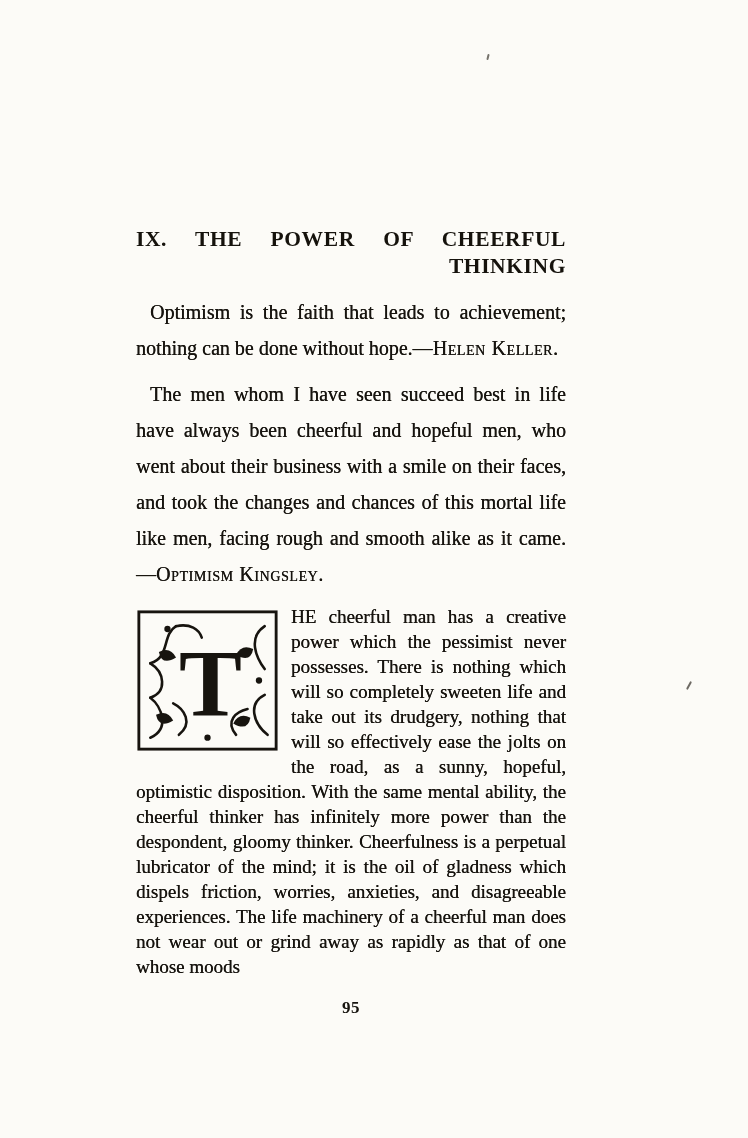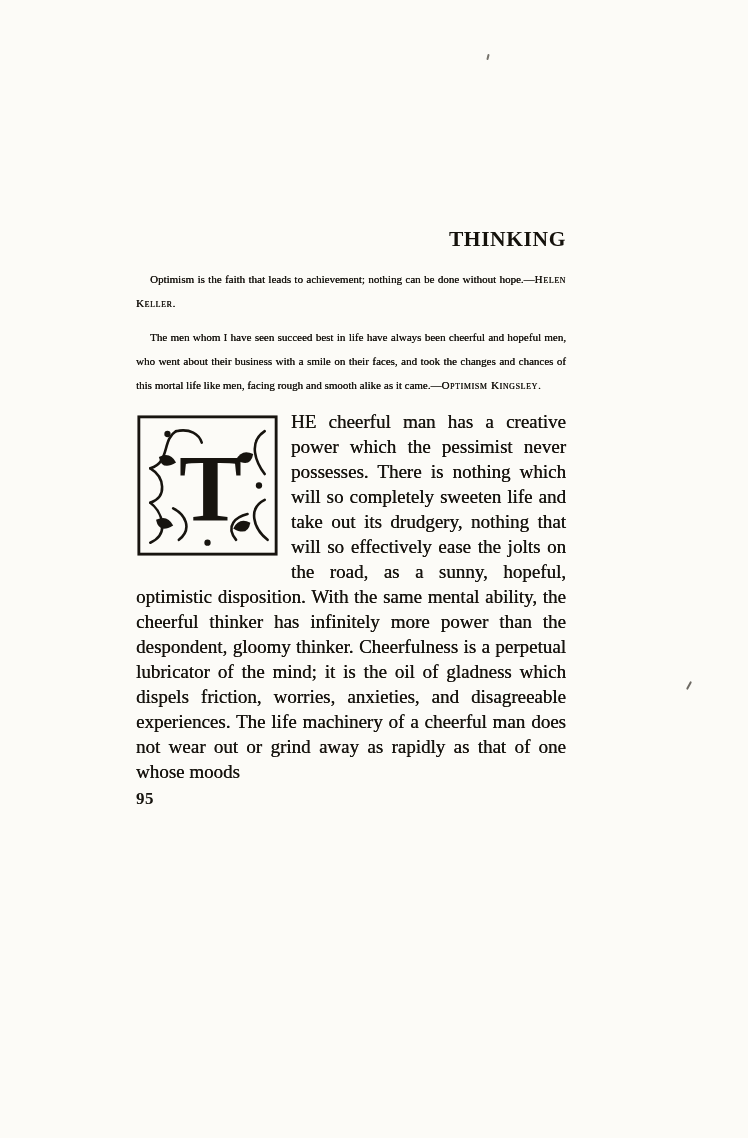--- a/index.html
+++ b/index.html
@@ -24,22 +24,22 @@
     font-size: 21.5px;
     font-weight: bold;
     letter-spacing: 0.6px;
     line-height: 27px;
     color: #15120c;
   }
   .h-line1 { text-align: justify; text-align-last: justify; }
   .h-line2 { text-align: right; }
   .epigraph {
     margin: 0 0 10px 0;
-    font-size: 11px;
-    line-height: 24px;
+    font-size: 20px;
+    line-height: 36px;
     text-align: justify;
     text-indent: 14px;
     text-shadow: 0.25px 0 0 currentColor;
   }
   .epigraph.second { margin-bottom: 12px; }
   .sc { font-variant: small-caps; letter-spacing: 0.6px; }
   .body-para {
     font-size: 19px;
     line-height: 25px;
     text-align: justify;
@@ -48,22 +48,22 @@
   .dropcap-box {
     float: left;
     width: 143px;
     height: 145px;
     margin: 4px 12px 8px 0;
     color: #17140f;
     text-shadow: none;
   }
   .dropcap-box svg { display: block; }
   .page-number {
-    margin-top: 5px;
-    text-align: left;
+    margin-top: 19px;
+    text-align: center;
     font-size: 17px;
     font-weight: bold;
     letter-spacing: 0.5px;
   }
   .artifact {
     position: absolute;
     background: #4a463e;
     border-radius: 1px;
   }
   .a1 { left: 487px; top: 54px; width: 2px; height: 6px; transform: rotate(14deg); opacity: 0.75; }
@@ -73,20 +73,21 @@
 <body>
 
 <div class="page">
 
   <div class="artifact a1"></div>
   <div class="artifact a2"></div>
 
   <div class="text-block">
 
     <h1 class="chapter-heading">
+      <div class="h-line1">IX. THE POWER OF CHEERFUL</div>
       <div class="h-line2">THINKING</div>
     </h1>
 
     <p class="epigraph"><span>Optimism is the faith that leads to achievement; nothing can be done without hope.—</span><span class="sc">Helen Keller.</span></p>
 
     <p class="epigraph second"><span>The men whom I have seen succeed best in life have always been cheerful and hopeful men, who went about their business with a smile on their faces, and took the changes and chances of this mortal life like men, facing rough and smooth alike as it came.—</span><span class="sc">Optimism Kingsley.</span></p>
 
     <div class="body-para">
       <span class="dropcap-box">
         <svg viewBox="0 0 100 100" width="143" height="145" aria-hidden="true">

